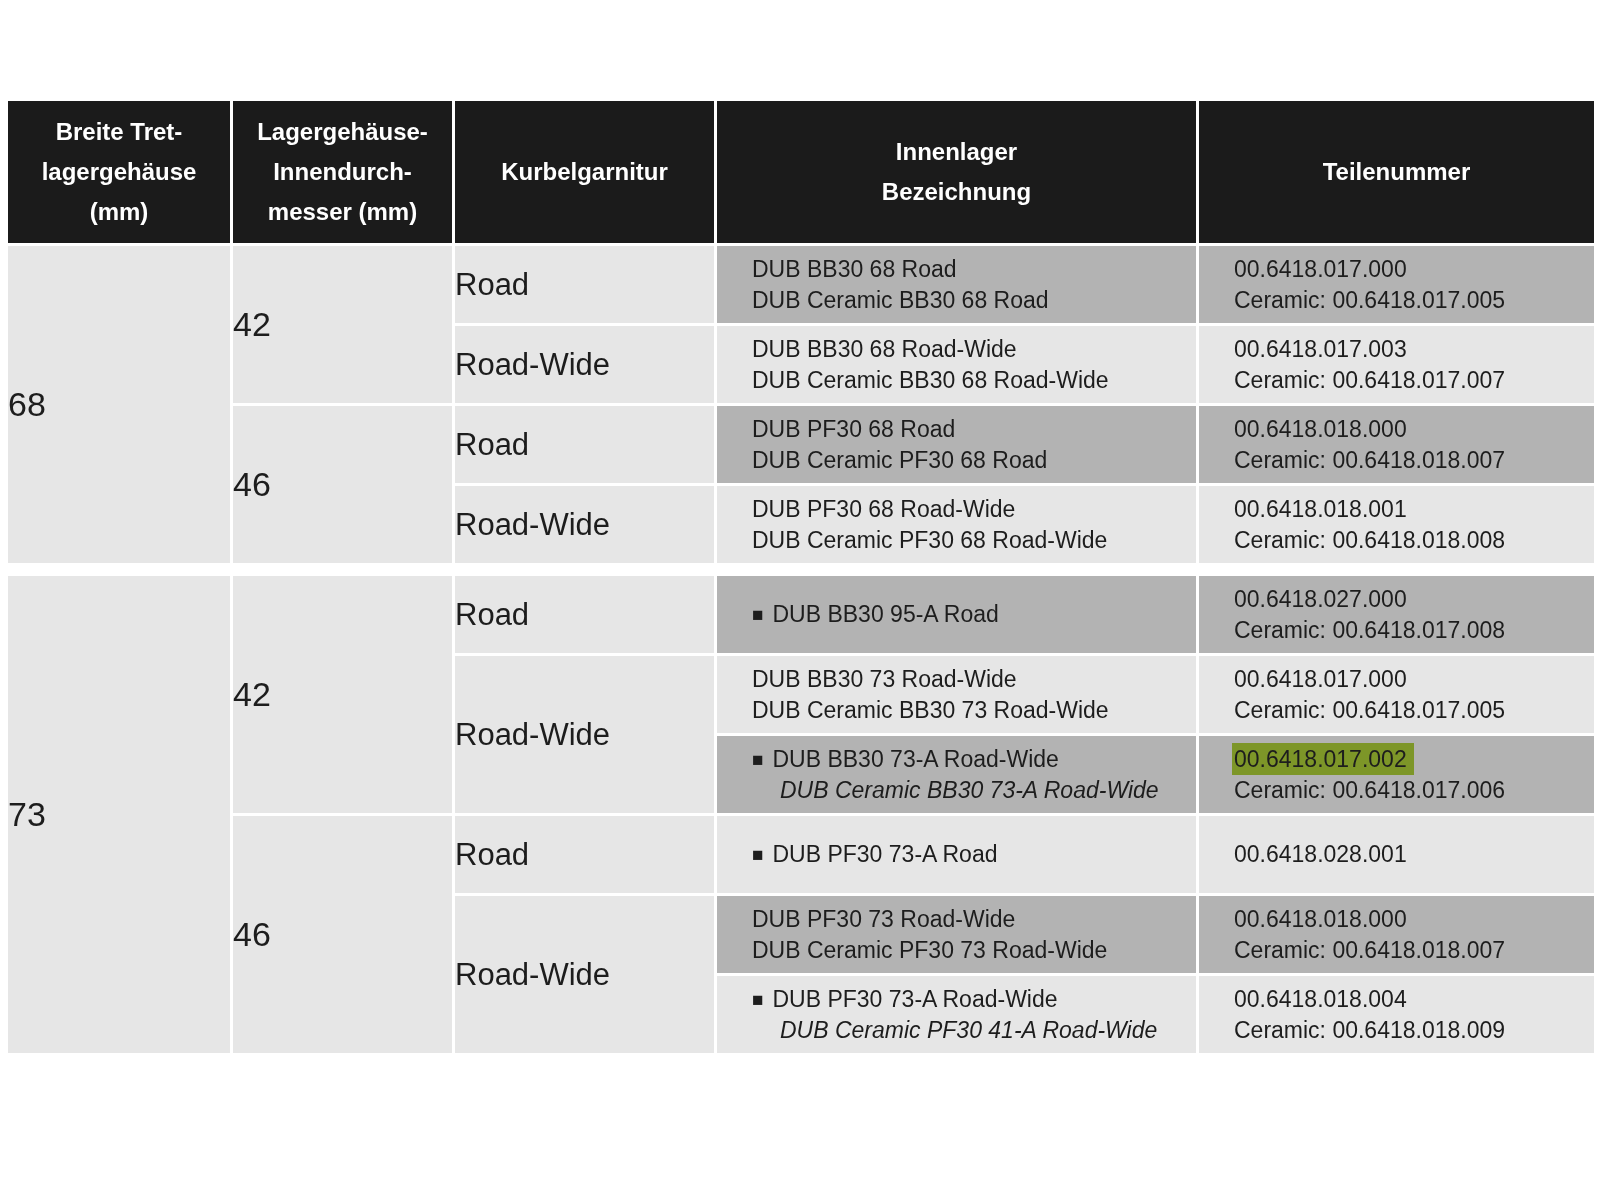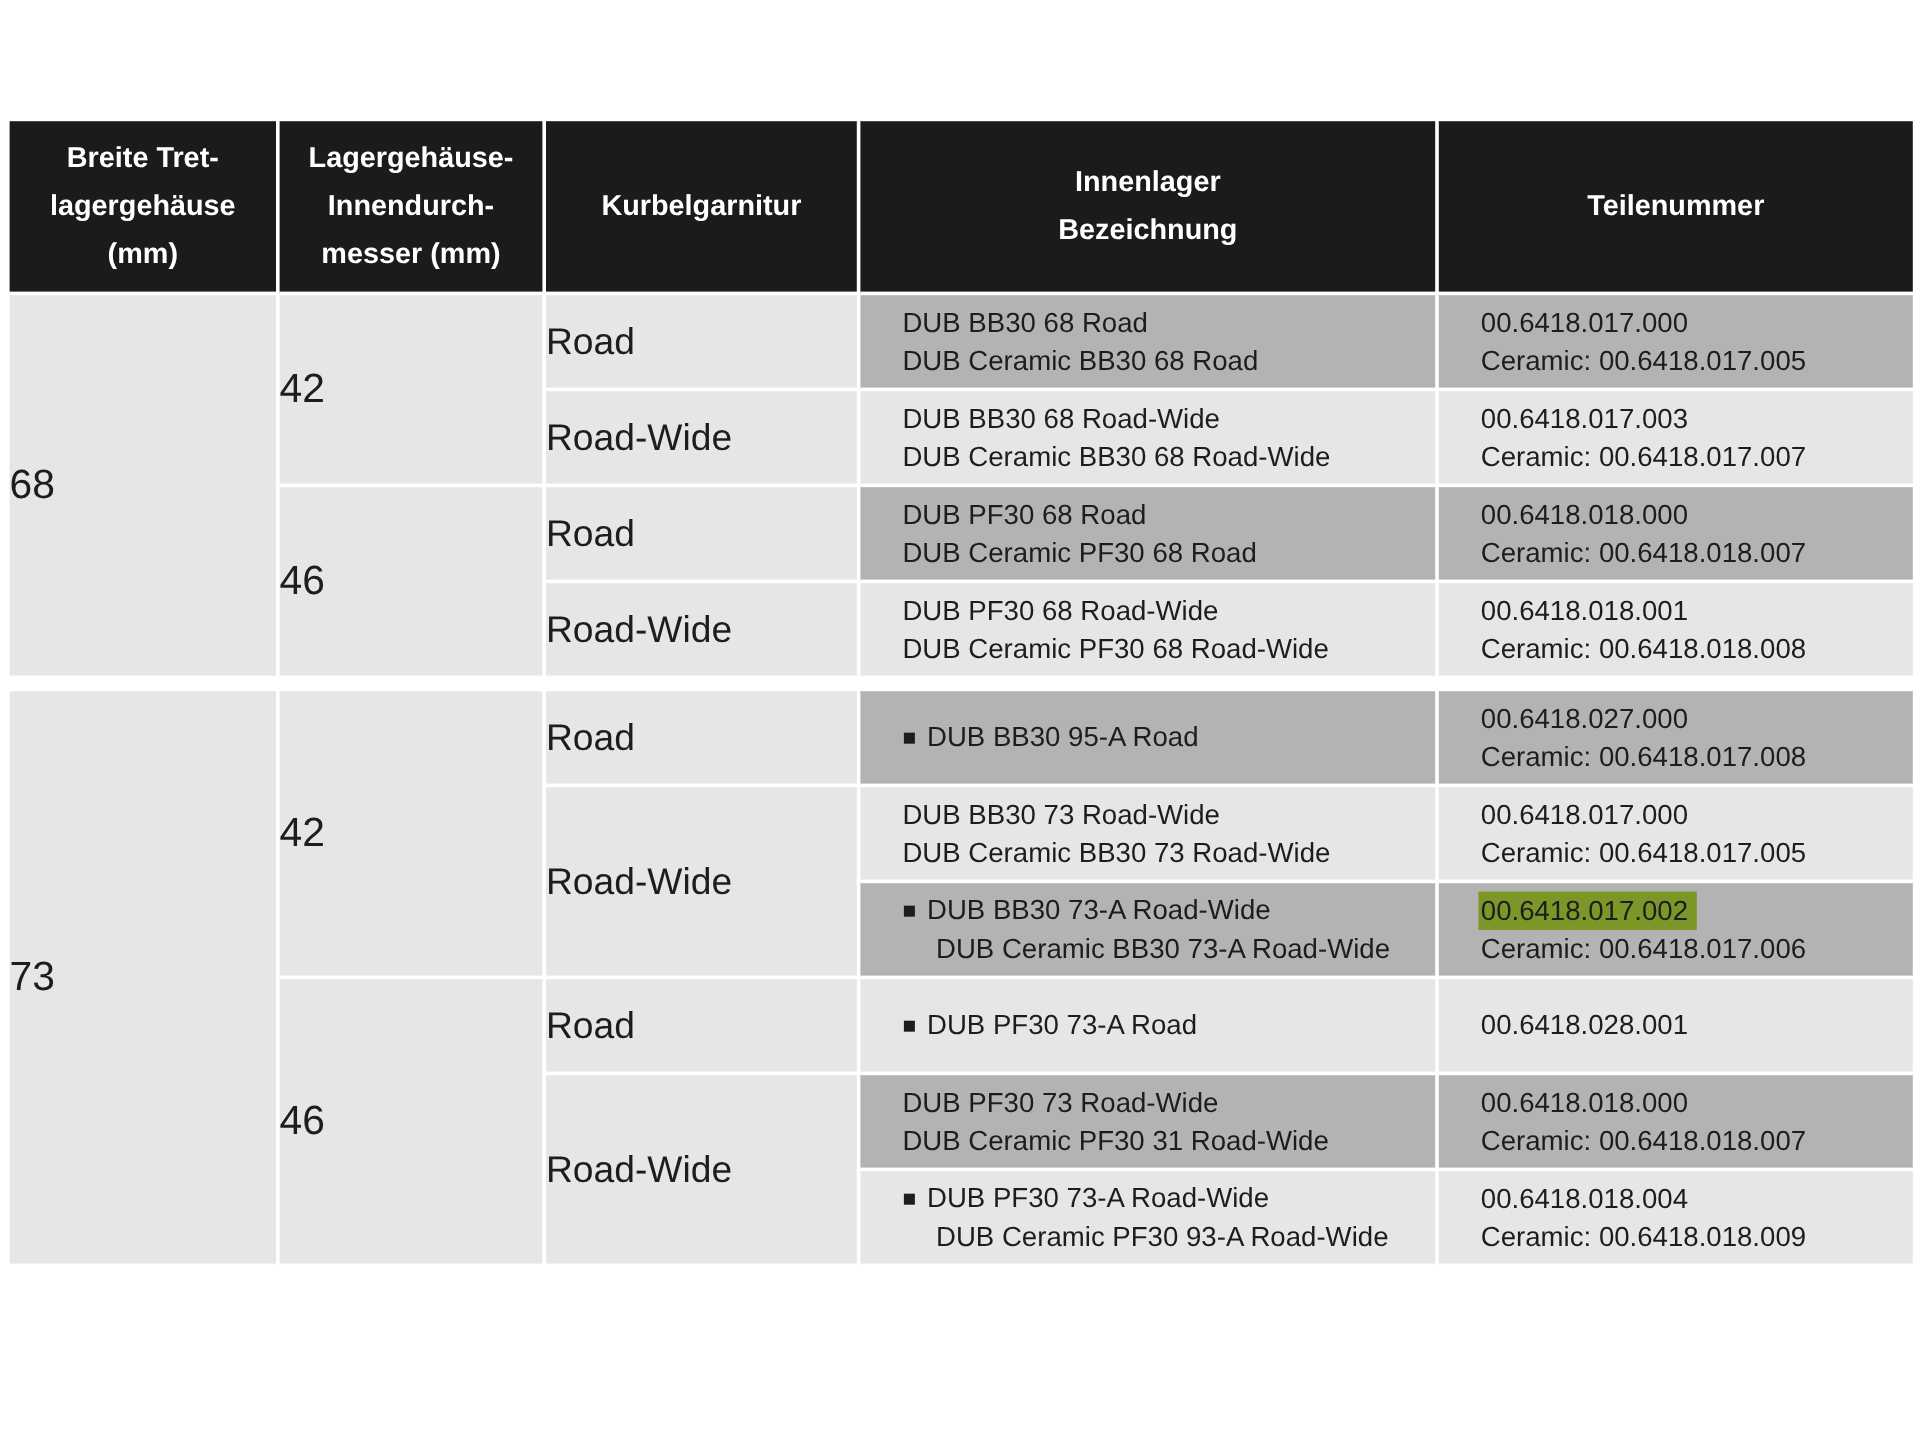--- a/index.html
+++ b/index.html
@@ -55,21 +55,21 @@
   .light { background: var(--light, #e6e6e6); }
 
   tr.gap { height: 10px; }
   tr.gap td { border: none; background: #ffffff; padding: 0; }
 
   .marker {
     font-size: 19px;
     margin-right: 9px;
     vertical-align: 1px;
   }
-  .line.indent { padding-left: 28px; }
+  .line.indent { padding-left: 28px; font-style: italic; }
 
   .hl {
     background: var(--hl, #7d9628);
     padding: 3px 7px 3px 2px;
     margin-left: -2px;
     text-align: center;
   }
 </style>
 </head>
 <body>
@@ -201,31 +201,31 @@
           <div class="line"><span class="marker">■</span><span>DUB PF30 73-A Road</span></div>
         </td>
         <td class="part light">
           <div class="line">00.6418.028.001</div>
         </td>
       </tr>
       <tr class="row">
         <td class="crank" rowspan="2">Road-Wide</td>
         <td class="bez dark">
           <div class="line">DUB PF30 73 Road-Wide</div>
-          <div class="line">DUB Ceramic PF30 31 Road-Wide</div>
+          <div class="line">DUB Ceramic PF30 73 Road-Wide</div>
         </td>
         <td class="part dark">
           <div class="line">00.6418.018.000</div>
           <div class="line">Ceramic: 00.6418.018.007</div>
         </td>
       </tr>
       <tr class="row">
         <td class="bez light">
           <div class="line"><span class="marker">■</span><span>DUB PF30 73-A Road-Wide</span></div>
-          <div class="line indent">DUB Ceramic PF30 93-A Road-Wide</div>
+          <div class="line indent">DUB Ceramic PF30 41-A Road-Wide</div>
         </td>
         <td class="part light">
           <div class="line">00.6418.018.004</div>
           <div class="line">Ceramic: 00.6418.018.009</div>
         </td>
       </tr>
     </tbody>
   </table>
 </div>
 

